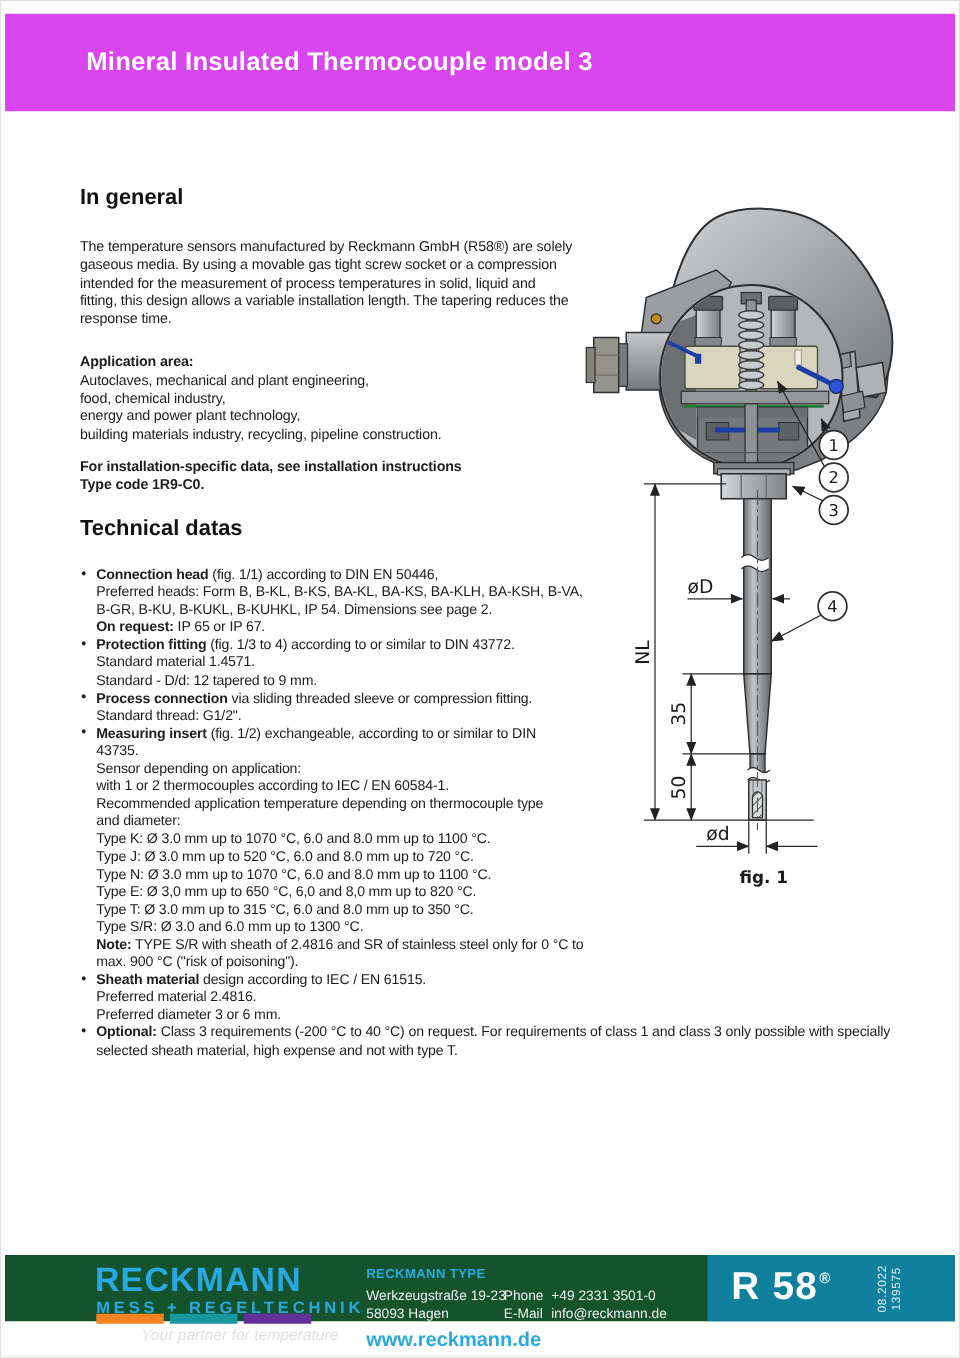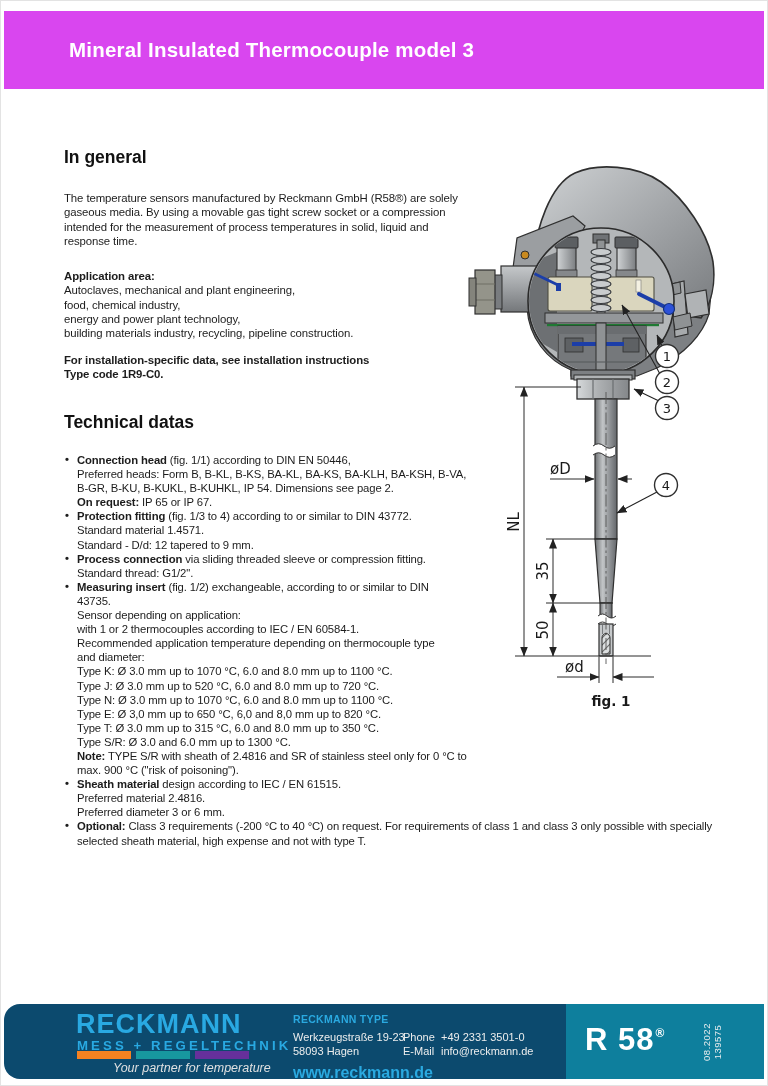--- a/index.html
+++ b/index.html
@@ -23,21 +23,21 @@
   .tl{white-space:nowrap;}
   .bullets{position:absolute;left:63px;top:452px;width:702px;font-size:11.3px;line-height:14.1px;
            color:#1c1c1c;letter-spacing:-0.12px;}
   .bullet{position:relative;padding-left:13px;}
   .bullet::before{content:"\2022";position:absolute;left:1px;top:-1px;font-weight:700;}
   .b{font-weight:700;}
   
   .figure{position:absolute;left:460px;top:155px;width:300px;height:560px;}
   .figure text{font-family:"DejaVu Sans","Liberation Sans",sans-serif;}
   
-  .f-bar{position:absolute;left:3px;top:1003px;right:3px;height:75px;background:#0c4a6e;border-radius:16px;}
+  .f-bar{position:absolute;left:3px;top:1003px;right:3px;height:53px;background:#14532d;}
   .logo-name{position:absolute;left:72px;top:5px;font-size:27px;font-weight:700;color:#29a9e2;letter-spacing:1px;}
   .logo-sub{position:absolute;left:73px;top:34px;font-size:13.2px;font-weight:700;color:#29a9e2;letter-spacing:3.1px;}
   .logo-bars{position:absolute;left:73px;top:47px;display:flex;gap:5px;}
   .logo-bars span{display:block;width:54px;height:8px;}
   .bar-orange{background:#f58220;} .bar-teal{background:#17989f;} .bar-purple{background:#66309b;}
   .logo-tagline{position:absolute;left:109px;top:57px;font-size:12.5px;font-style:italic;color:#dfe0e1;}
   .f-company{position:absolute;left:289px;top:9px;font-size:10.5px;font-weight:700;color:#2aa9e0;letter-spacing:.3px;}
   .f-a1{position:absolute;left:289px;top:27px;font-size:11px;color:#eceded;}
   .f-a2{position:absolute;left:289px;top:41px;font-size:11px;color:#eceded;}
   .f-pl{position:absolute;left:399px;top:27px;font-size:11px;color:#eceded;}
@@ -61,20 +61,21 @@
     <h1>Mineral Insulated Thermocouple model 3</h1>
   </header>
 
   <h2 class="h-general">In general</h2>
 
   <div class="textcol">
     <div class="para" id="intro-lines">
         <div class="tl">The temperature sensors manufactured by Reckmann GmbH (R58®) are solely</div>
         <div class="tl">gaseous media. By using a movable gas tight screw socket or a compression</div>
         <div class="tl">intended for the measurement of process temperatures in solid, liquid and</div>
+        <div class="tl">fitting, this design allows a variable installation length. The tapering reduces the</div>
         <div class="tl">response time.</div>
       </div>
     <div class="para app">
       <div class="bold">Application area:</div>
       <div id="application-lines">
           <div class="tl">Autoclaves, mechanical and plant engineering,</div>
           <div class="tl">food, chemical industry,</div>
           <div class="tl">energy and power plant technology,</div>
           <div class="tl">building materials industry, recycling, pipeline construction.</div>
         </div>

